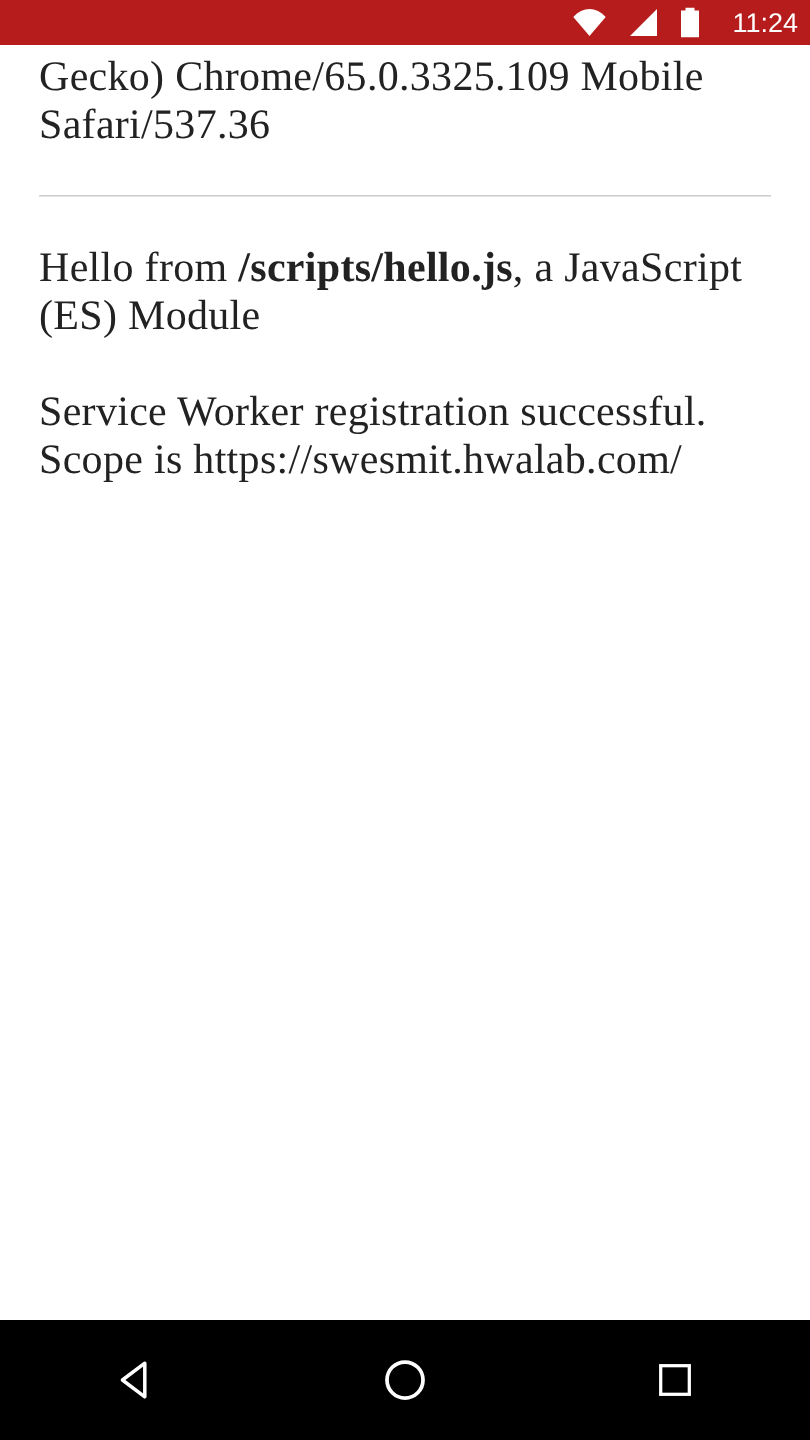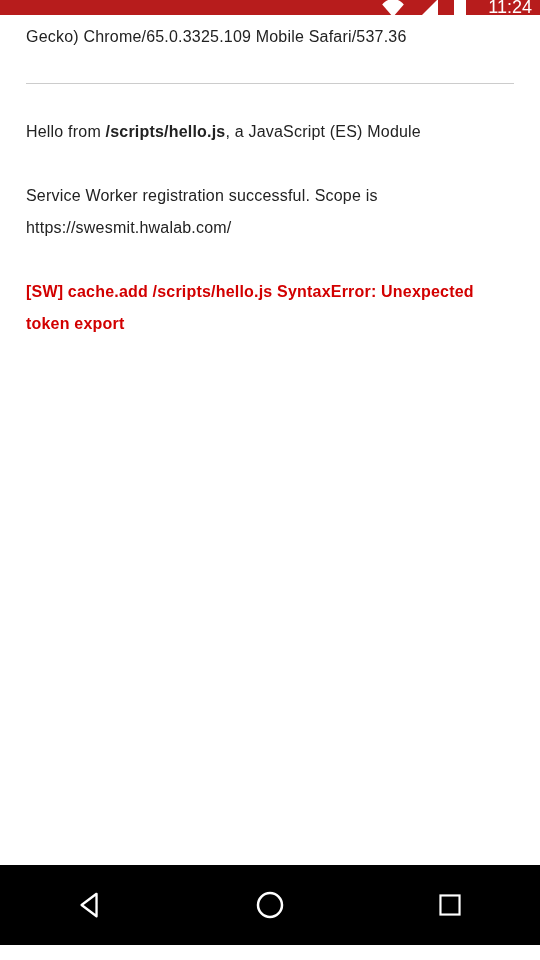--- a/index.html
+++ b/index.html
@@ -1,39 +1,39 @@
 <!DOCTYPE html>
 <html><head>
 <meta charset="utf-8">
 <style>
   * { margin: 0; padding: 0; box-sizing: border-box; }
   html, body { width: 540px; height: 960px; overflow: hidden; font-family: -apple-system, sans-serif; }
   
   .status-bar {
-    height: 15px;
+    height: 30px;
     background: #b71c1c;
     display: flex;
     justify-content: flex-end;
     align-items: center;
     padding-right: 8px;
     gap: 16px;
     color: #fff;
   }
   .status-bar .time { font-size: 18px; font-weight: 500; margin-left: 6px; }
   .status-bar svg { display: block; }
   
   .content {
     height: 850px;
     background: #fff;
     padding: 0 26px;
     overflow: hidden;
   }
   .mono {
-    font-family: Liberation Sans, sans-serif;
-    font-size: 16px;
+    font-family: Liberation Serif, serif;
+    font-size: 28px;
     line-height: 32px;
     color: #222;
     letter-spacing: 0.2px;
   }
   .entry { margin-top: 32px; }
   .entry.first { margin-top: 6px; }
   .hr {
     border: none;
     border-top: 1px solid #ccc;
     margin-top: 30px;
@@ -79,21 +79,20 @@
 
 
   <div class="mono entry">
     <span>Hello from </span><span class="b">/scripts/hello.js</span><span>, a JavaScript (ES) Module</span>
   </div>
 
 
   <div class="mono entry">Service Worker registration successful. Scope is https://swesmit.hwalab.com/</div>
 
 
-  <div class="mono entry err">[SW] cache.add /scripts/hello.js SyntaxError: Unexpected token export</div>
 
 
 </div>
 
 <div class="nav-bar">
   <div class="btn">
     <svg width="28" height="28" viewBox="0 0 30 30">
         <path d="M22 3 L6 15 L22 27 Z" fill="none" stroke="#fff" stroke-width="2.5" stroke-linejoin="round"></path>
       </svg>
   </div>

